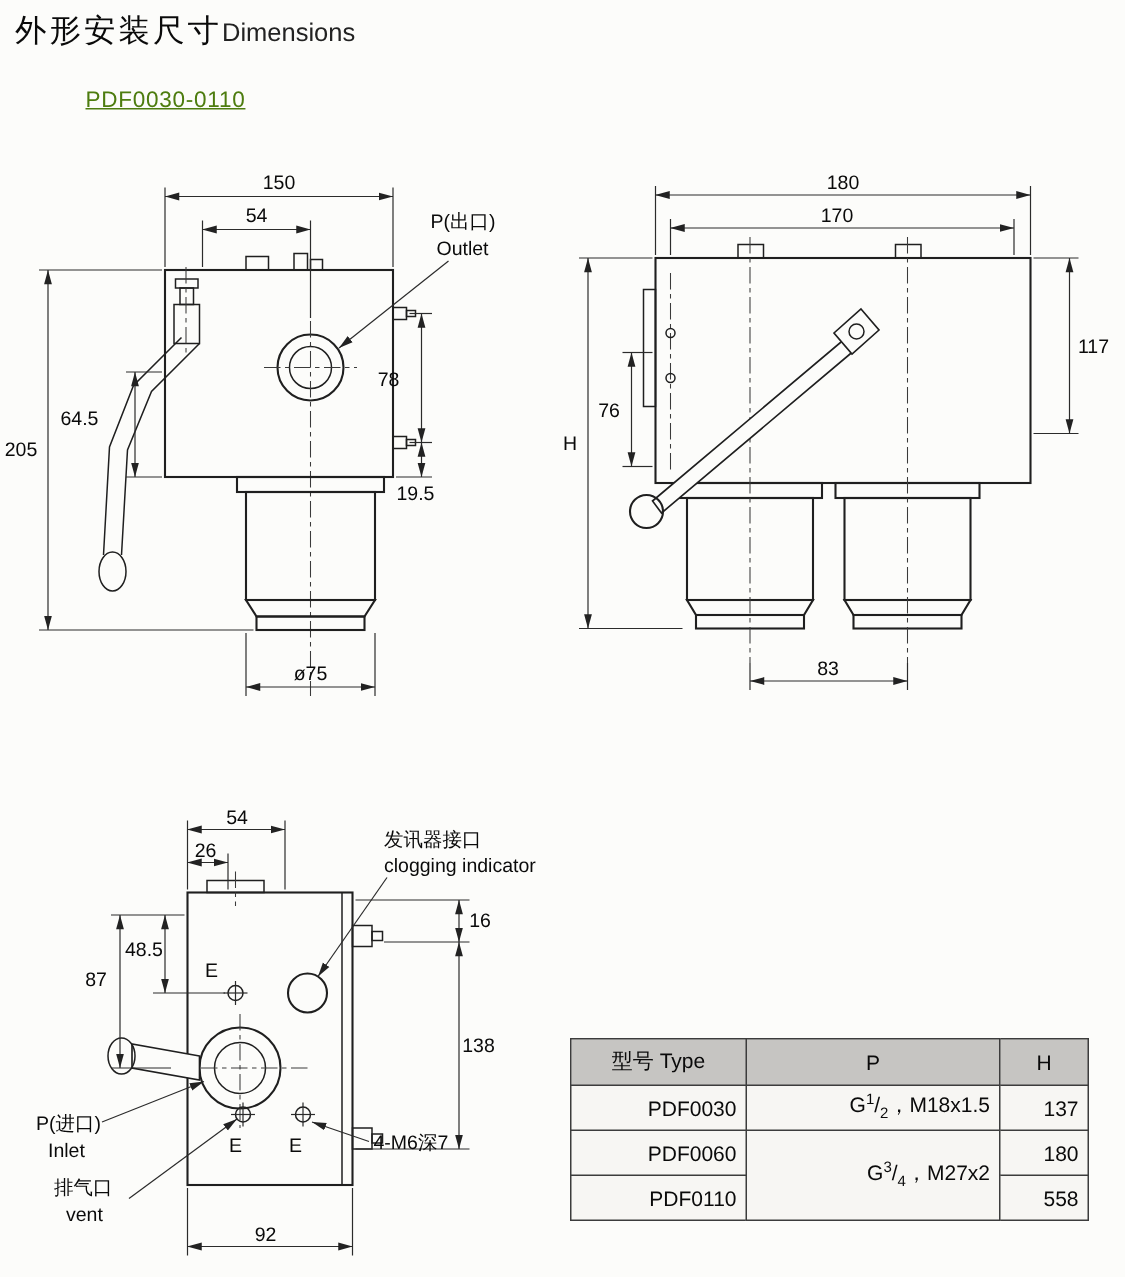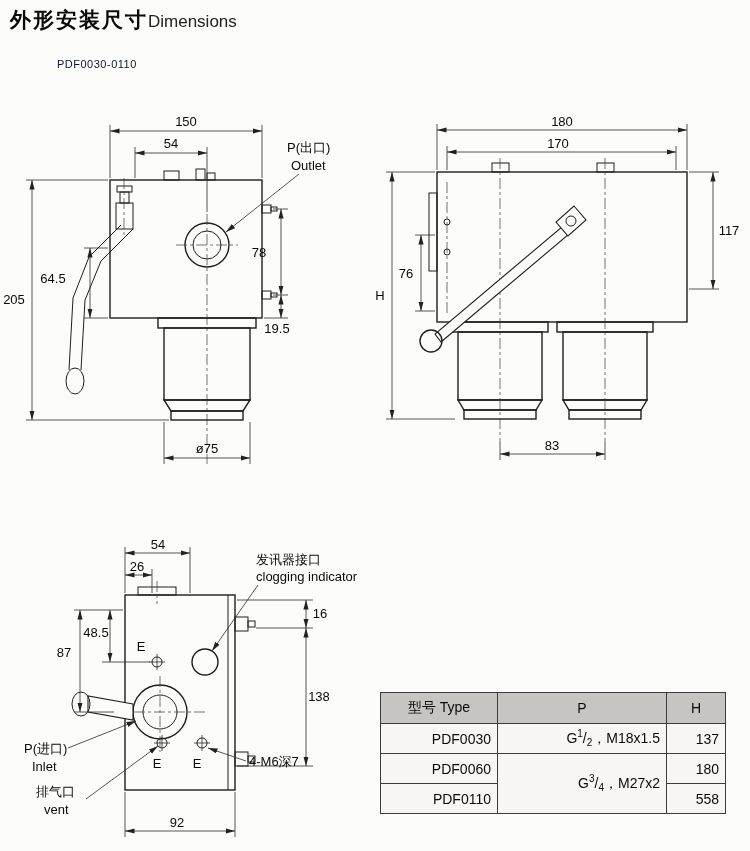--- a/index.html
+++ b/index.html
@@ -2,23 +2,23 @@
 <html><head>
 <meta charset="utf-8">
 <style>
   html,body { margin:0; padding:0; background:#ffffff; }
   .page {
     position:relative; width:750px; height:851px;
     background:#fcfcfa; font-family:"Liberation Sans", sans-serif;
     overflow:hidden; color:#111;
   }
   .titlebar { position:absolute; left:10px; top:6px; white-space:nowrap; }
-  .t-zh { font-size:21px; font-weight:bold; letter-spacing:2px; color:#0a0a0a; }
+  .t-zh { font-size:21px; font-weight:normal; letter-spacing:2px; color:#0a0a0a; }
   .t-en { font-size:17px; color:#222; }
-  .model { position:absolute; left:57px; top:58px; font-size:11px; color:#0f172a; letter-spacing:0.5px; }
+  .model { position:absolute; left:57px; top:58px; font-size:15px; color:#4d7c0f; letter-spacing:0.5px;text-decoration:underline; }
 
   svg.draw { position:absolute; left:0; top:0; }
   .outline { fill:none; stroke:#1f1f1f; stroke-width:1.4; }
   .thin    { fill:none; stroke:#1f1f1f; stroke-width:1; }
   .whitefill { fill:#fcfcfa; stroke:#1f1f1f; stroke-width:1.1; }
   .ext   { stroke:#2b2b2b; stroke-width:0.8; fill:none; }
   .dim-l { stroke:#2b2b2b; stroke-width:0.8; fill:none; }
   .cl    { stroke:#3a3a3a; stroke-width:0.7; fill:none; stroke-dasharray:11 3 3 3; }
   text.d  { font-size:13px; fill:#0a0a0a; font-family:"Liberation Sans",sans-serif; }
   text.lb { font-size:13px; fill:#0a0a0a; font-family:"Liberation Sans",sans-serif; }

